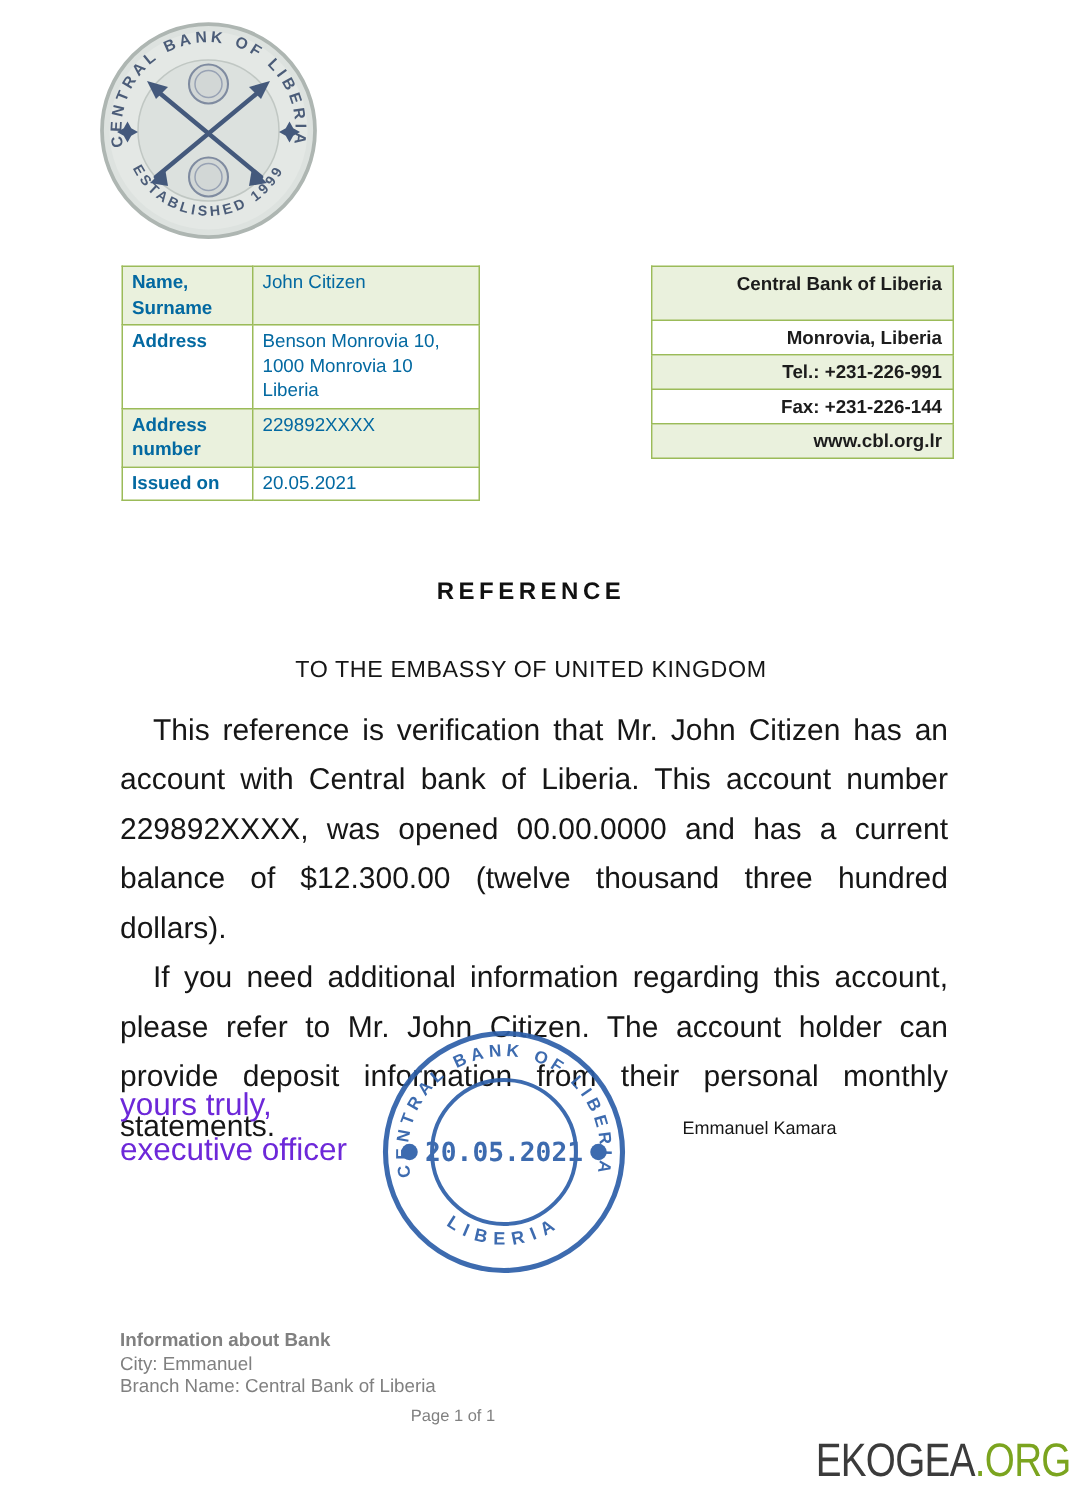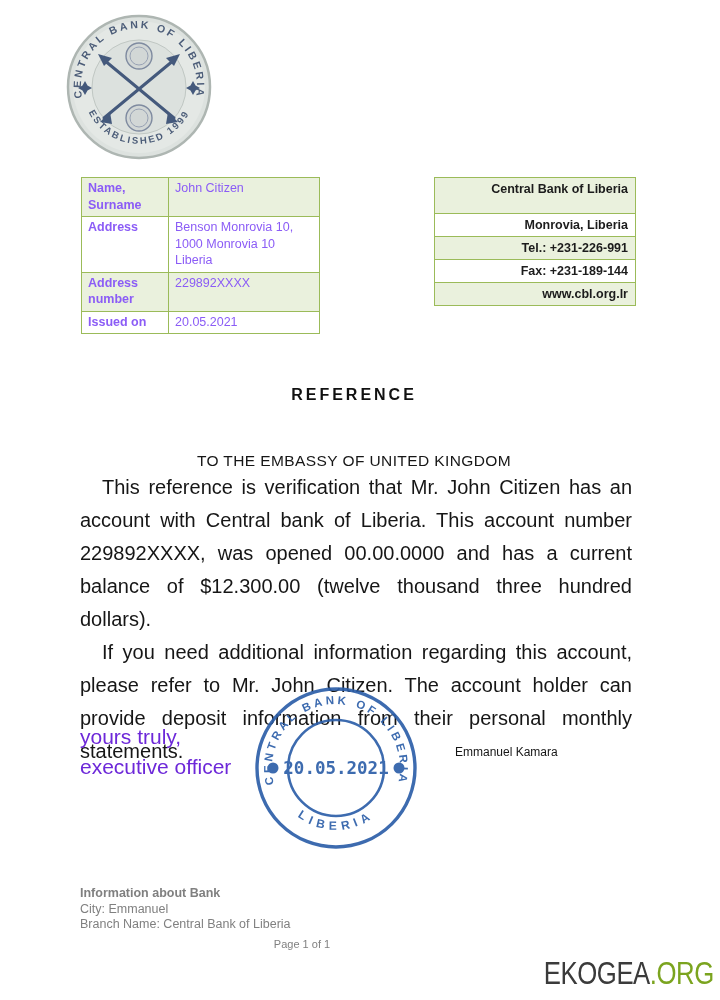--- a/index.html
+++ b/index.html
@@ -4,36 +4,36 @@
 <style>
   html,body{margin:0;padding:0;background:#ffffff;}
   .page{
     position:relative;width:720px;height:1000px;background:#ffffff;
     font-family:"Liberation Sans",sans-serif;color:#1c1c1c;overflow:hidden;
   }
   
   .seal{position:absolute;left:64px;top:12px;width:150px;height:150px;}
   
   .ctable{position:absolute;left:81px;top:177px;border-collapse:collapse;
-          font-size:12.5px;line-height:16.5px;color:#8b5cf6;}
+          font-size:12.5px;line-height:16.5px;color:#0369a1;}
   .ctable td{border:1px solid #9bbb59;padding:2px 6px 3px 6px;vertical-align:top;}
   .ctable td.lbl{width:74px;font-weight:bold;}
   .ctable td.val{width:138px;}
   .ctable tr.green td{background:#eaf1dd;}
   
   .btable{position:absolute;left:434px;top:177px;border-collapse:collapse;
           font-size:12.5px;line-height:16px;color:#1c1c1c;}
   .btable td{border:1px solid #9bbb59;width:186px;padding:3px 7px;
              text-align:right;font-weight:bold;}
   .btable tr.green td{background:#eaf1dd;}
   .btable tr.tall td{padding-bottom:16px;}
   
   .title{position:absolute;left:80px;top:386px;width:548px;text-align:center;
          font-size:16px;font-weight:bold;letter-spacing:3px;color:#111;}
-  .subtitle{position:absolute;left:80px;top:452px;width:548px;text-align:center;
+  .subtitle{position:absolute;left:80px;top:438px;width:548px;text-align:center;
             font-size:15.5px;letter-spacing:0.4px;color:#161616;}
   .body-text{position:absolute;left:80px;top:471px;width:552px;
              font-size:20px;line-height:33px;text-align:justify;color:#161616;}
   .body-text p{margin:0;text-indent:22px;}
   .closing{position:absolute;left:80px;top:722px;font-size:21px;line-height:30px;color:#6d28d9;}
   .signer{position:absolute;left:455px;top:745px;font-size:12px;color:#161616;}
   
   .stamp{position:absolute;left:250px;top:682px;width:172px;height:172px;opacity:0.92;}
   
   .bank-info{position:absolute;left:80px;top:874px;font-size:12.5px;line-height:15.5px;color:#808080;}
@@ -115,21 +115,21 @@
         <tr class="green tall">
       <td>Central Bank of Liberia</td>
     </tr>
     <tr>
       <td>Monrovia, Liberia</td>
     </tr>
     <tr class="green">
       <td>Tel.: +231-226-991</td>
     </tr>
     <tr>
-      <td>Fax: +231-189-144</td>
+      <td>Fax: +231-226-144</td>
     </tr>
     <tr class="green">
       <td>www.cbl.org.lr</td>
     </tr>
   </tbody>
     </table>
 
   <div class="title">REFERENCE</div>
   <div class="subtitle">TO THE EMBASSY OF UNITED KINGDOM</div>
 

